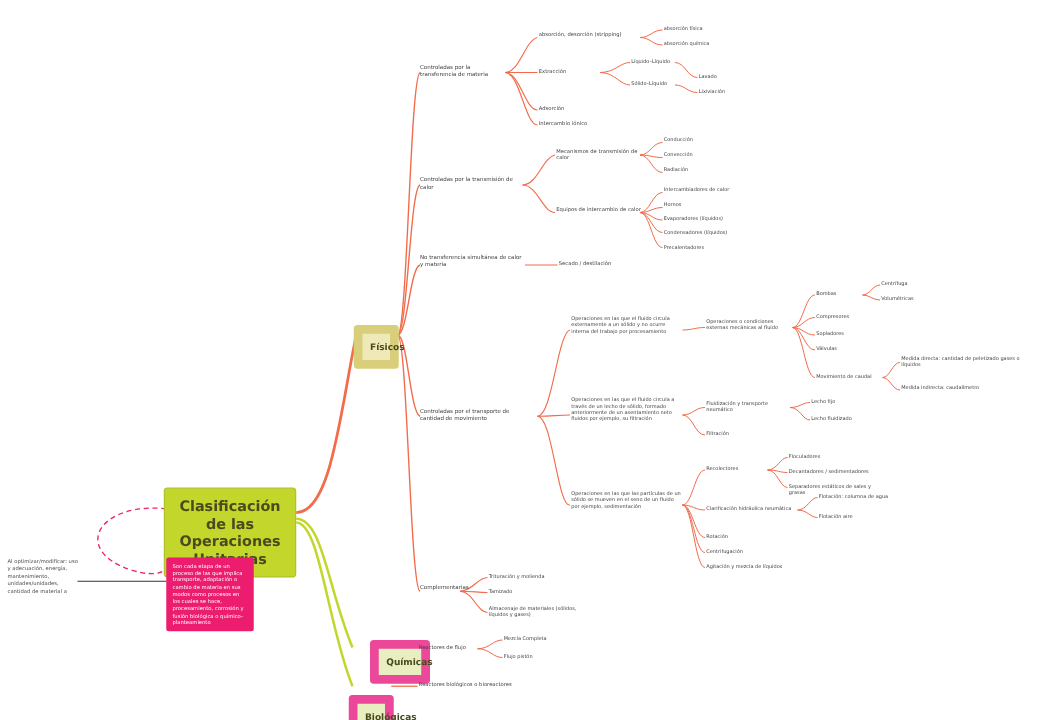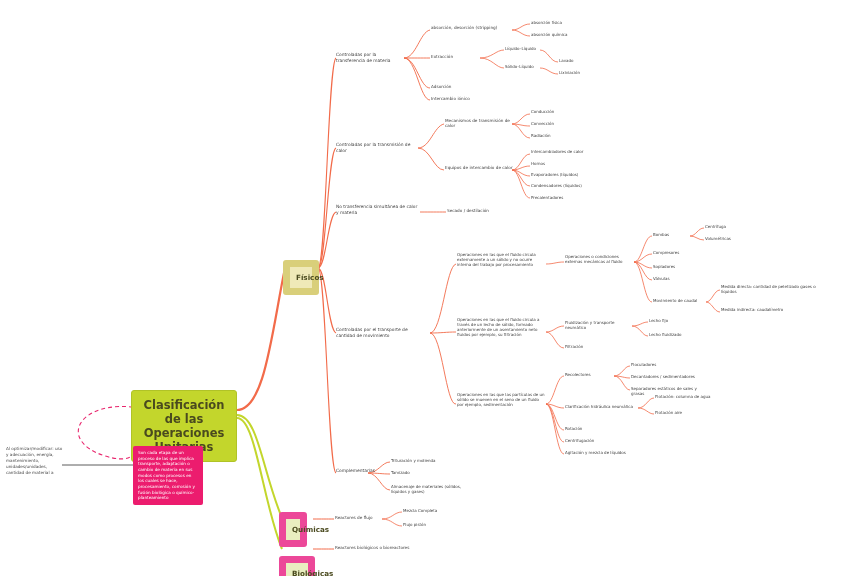--- a/index.html
+++ b/index.html
@@ -123,21 +123,21 @@
     <span>Clasificación de las Operaciones Unitarias</span>
   </div>
 
   <div class="lbl leftnote" style="left:6px;top:446px;width:58px;">Al optimizar/modificar: uso y adecuación, energía, mantenimiento, unidades/unidades, cantidad de material a</div>
 
   <div class="node note" style="left:133px;top:446px;width:70px;">Son cada etapa de un proceso de las que implica transporte, adaptación o cambio de materia en sus modos como procesos en los cuales se hace, procesamiento, corrosión y fusión biológica o químico-planteamiento</div>
 
   <div class="node mainbox fisicos" style="left:283px;top:260px;width:36px;">
     <span>Físicos</span>
   </div>
-  <div class="node mainbox" style="left:279px;top:512px;width:28px;">
+  <div class="node mainbox" style="left:296px;top:512px;width:48px;">
     <span>Químicas</span>
   </div>
   <div class="node mainbox" style="left:279px;top:556px;width:36px;">
     <span>Biológicas</span>
   </div>
 
   <div class="lbl t" style="left:336px;top:52px;width:70px;">Controladas por la transferencia de materia</div>
 
   <div class="lbl t2" style="left:431px;top:25px;width:80px;">absorción, desorción (stripping)</div>
   <div class="lbl t3" style="left:531px;top:20px;width:60px;">absorción física</div>

